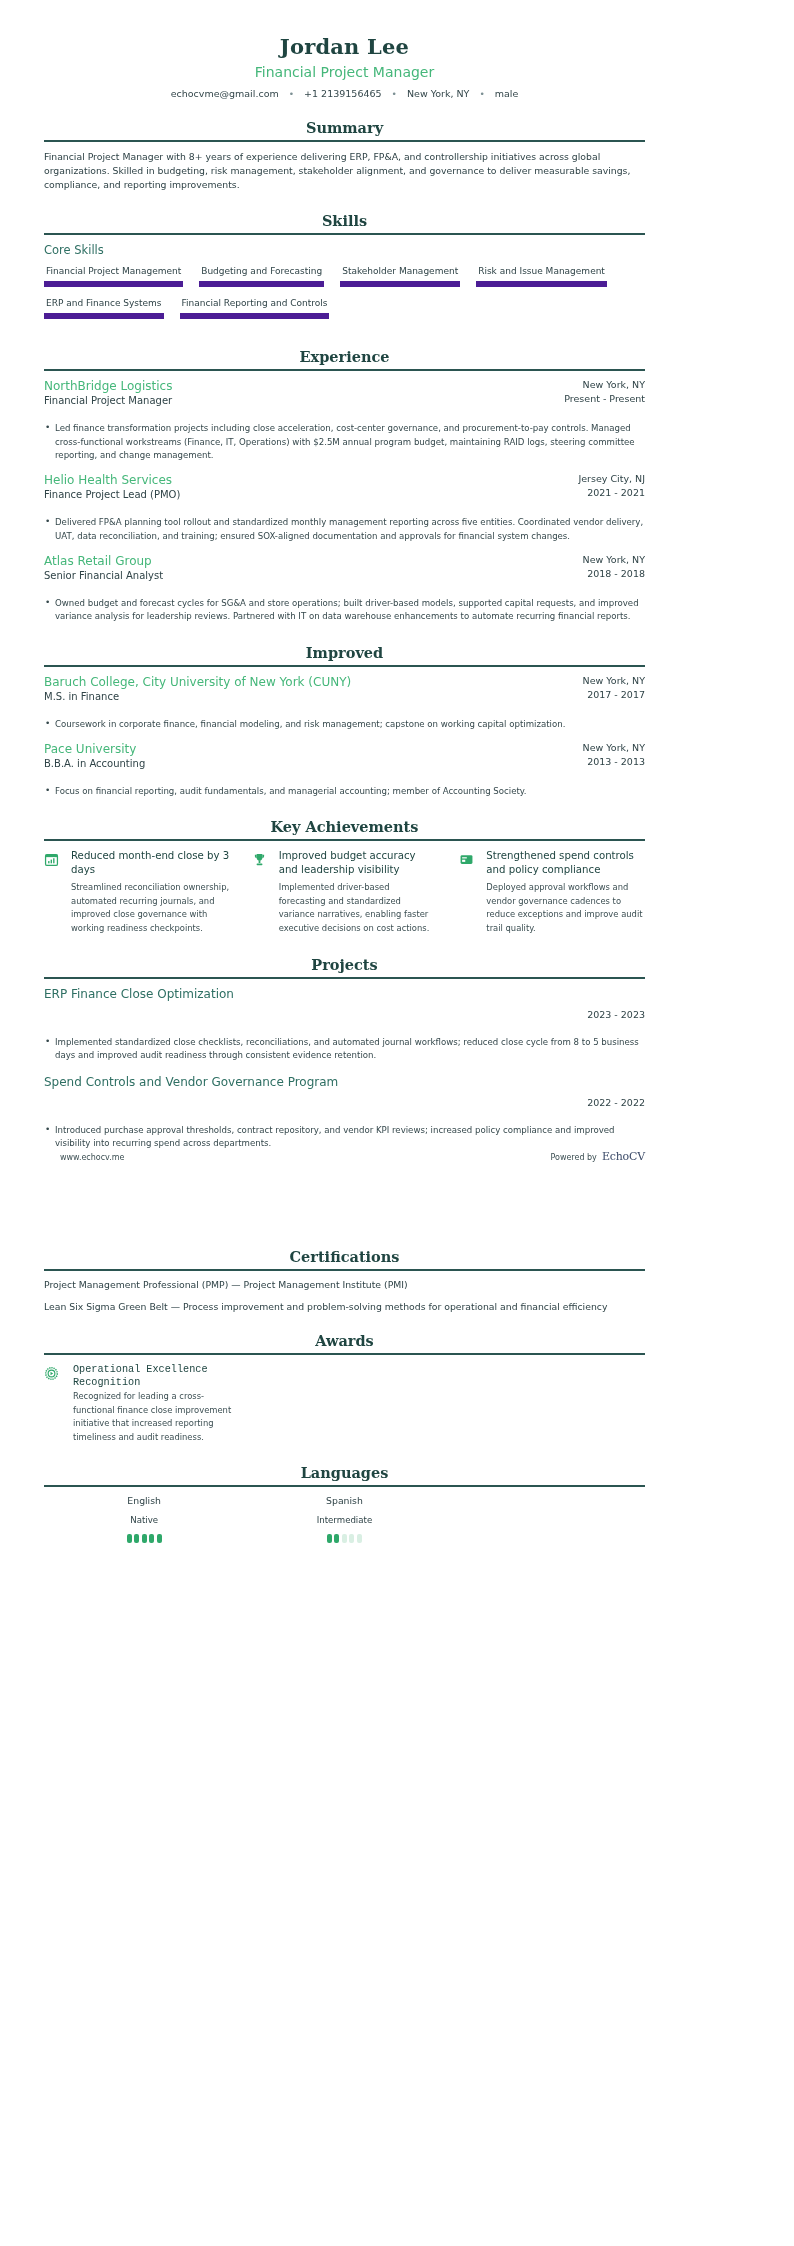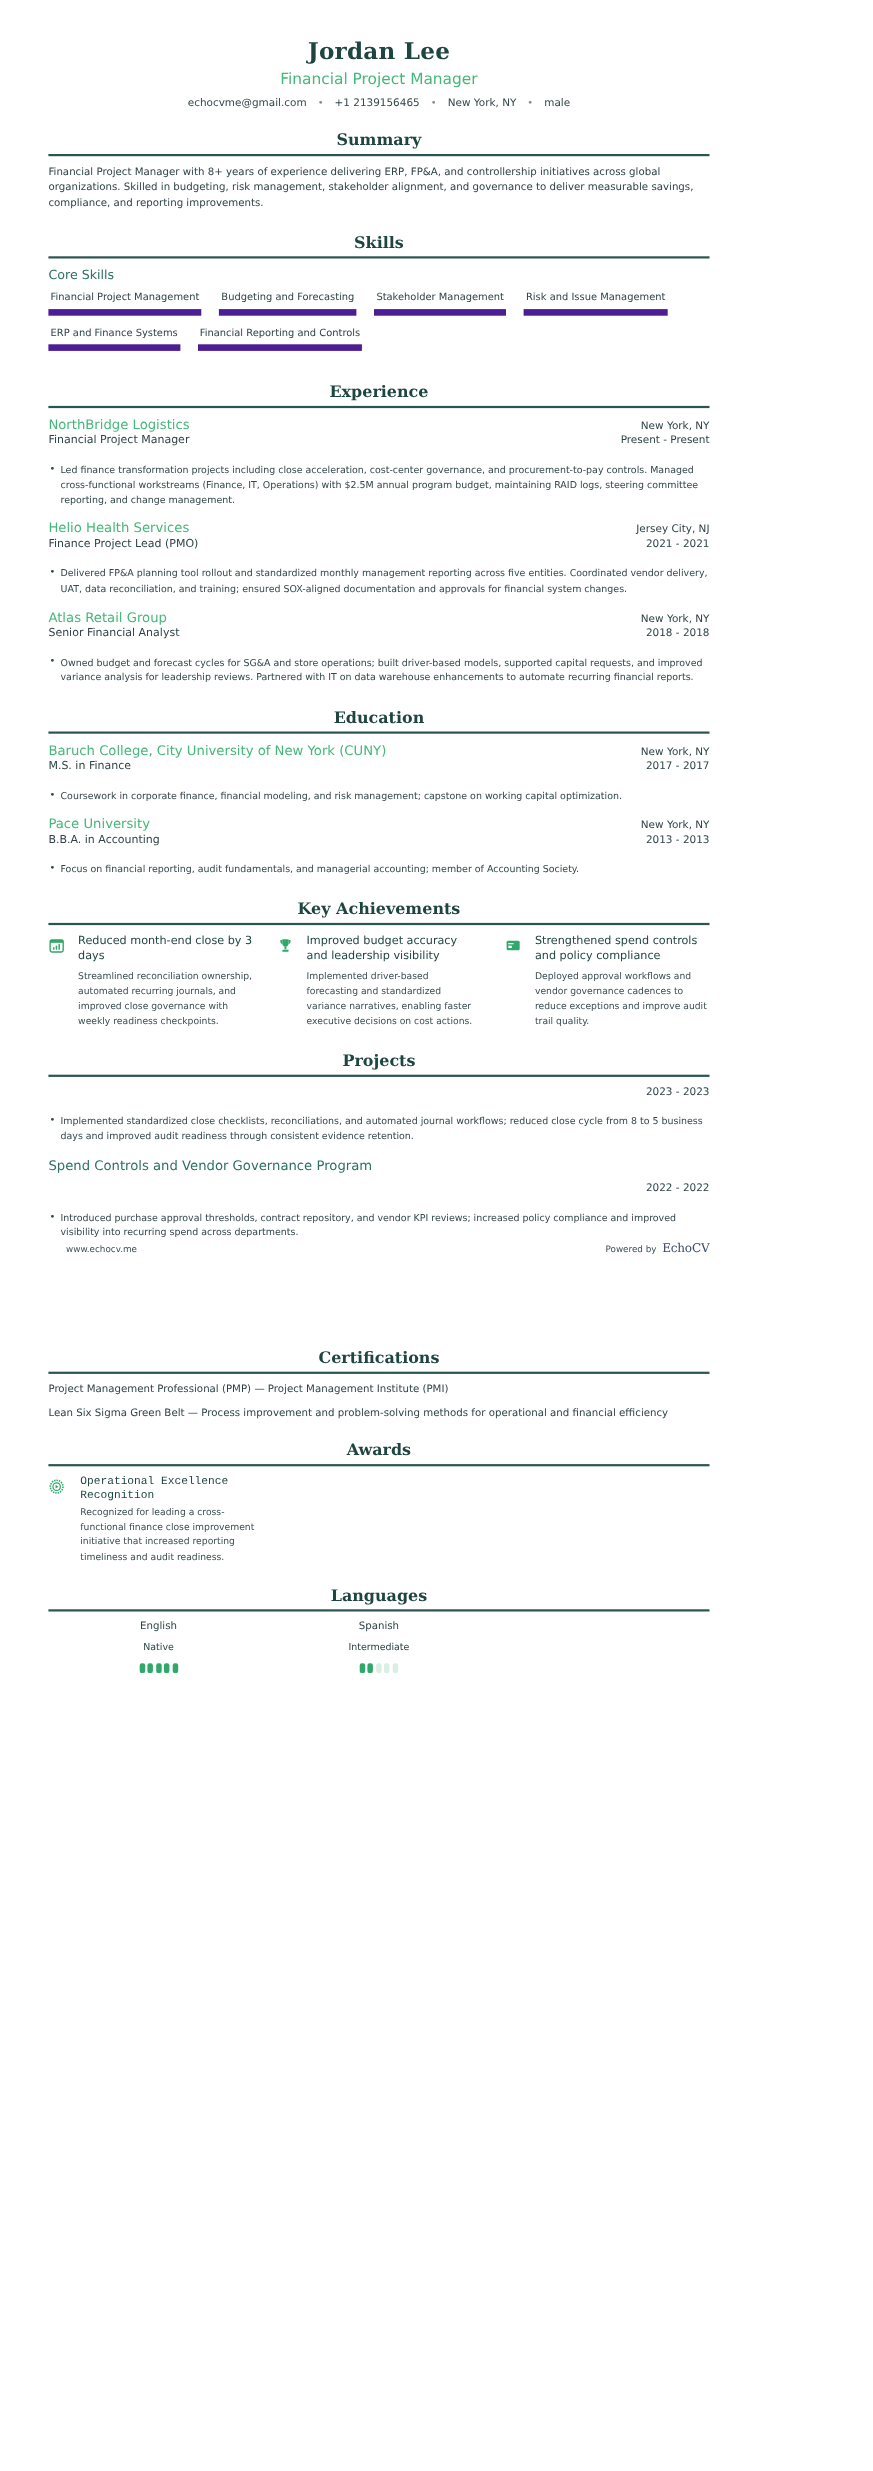--- a/index.html
+++ b/index.html
@@ -75,21 +75,21 @@
     font-size: 9px;
     color: #2f4347;
     padding: 2px 2px 5px 2px;
     border-bottom: 6px solid #4c1d95;
     margin-bottom: 9px;
     white-space: nowrap;
   }
 
   
   .entry { margin-bottom: 11px; }
-  .entry-row { display: flex; justify-content: space-between; align-items: flex-end; }
+  .entry-row { display: flex; justify-content: space-between; align-items: flex-start; }
   .entry-org { font-size: 12px; color: #45b77a; }
   .entry-loc { font-size: 9.5px; color: #2f4347; white-space: nowrap; padding-left: 12px; }
   .entry-role { font-size: 10px; color: #2f4347; margin-top: 2px; }
   .entry-date { font-size: 9.5px; color: #2f4347; white-space: nowrap; padding-left: 12px; }
   ul.bullets { list-style: none; margin-top: 16px; }
   ul.bullets li {
     position: relative;
     padding-left: 11px;
     font-size: 8.6px;
     line-height: 1.55;
@@ -242,21 +242,21 @@
         <span class="entry-role">Senior Financial Analyst</span>
         <span class="entry-date">2018 - 2018</span>
       </div>
       <ul class="bullets">
         <li>Owned budget and forecast cycles for SG&amp;A and store operations; built driver-based models, supported capital requests, and improved variance analysis for leadership reviews. Partnered with IT on data warehouse enhancements to automate recurring financial reports.</li>
       </ul>
     </div>
   </div>
 
   <div class="section">
-    <div class="section-title">Education</div>
+    <div class="section-title">Improved</div>
     <div class="section-rule"></div>
 
     <div class="entry">
       <div class="entry-row">
         <span class="entry-org">Baruch College, City University of New York (CUNY)</span>
         <span class="entry-loc">New York, NY</span>
       </div>
       <div class="entry-row">
         <span class="entry-role">M.S. in Finance</span>
         <span class="entry-date">2017 - 2017</span>
@@ -291,21 +291,21 @@
           <svg width="15" height="15" viewBox="0 0 24 24">
             <rect x="2.5" y="4" width="19" height="17.5" rx="2.5" fill="none" stroke="#2fa86a" stroke-width="2"></rect>
             <rect x="2.5" y="4" width="19" height="4.2" fill="#2fa86a"></rect>
             <rect x="6.6" y="14.5" width="2.2" height="3.6" fill="#2fa86a"></rect>
             <rect x="10.6" y="12.2" width="2.2" height="5.9" fill="#2fa86a"></rect>
             <rect x="14.6" y="10" width="2.2" height="8.1" fill="#2fa86a"></rect>
           </svg>
         </span>
         <div>
           <div class="ach-title">Reduced month-end close by 3 days</div>
-          <div class="ach-desc">Streamlined reconciliation ownership, automated recurring journals, and improved close governance with weekly readiness checkpoints.</div>
+          <div class="ach-desc">Streamlined reconciliation ownership, automated recurring journals, and improved close governance with working readiness checkpoints.</div>
         </div>
       </div>
 
       <div class="ach">
         <span class="ach-icon">
           <svg width="15" height="15" viewBox="0 0 24 24">
             <path d="M7.5 3h9v6a4.5 4.5 0 0 1-9 0z" fill="#2fa86a"></path>
             <path d="M7.5 4.2H4.6v2.1c0 2 1.3 3.3 2.9 3.5z" fill="#2fa86a"></path>
             <path d="M16.5 4.2h2.9v2.1c0 2-1.3 3.3-2.9 3.5z" fill="#2fa86a"></path>
             <rect x="10.6" y="13.2" width="2.8" height="4.4" fill="#2fa86a"></rect>
@@ -333,20 +333,21 @@
       </div>
 
     </div>
   </div>
 
   <div class="section">
     <div class="section-title">Projects</div>
     <div class="section-rule"></div>
 
     <div class="project">
+      <div class="project-title">ERP Finance Close Optimization</div>
       <div class="project-date">2023 - 2023</div>
       <ul class="bullets">
         <li>Implemented standardized close checklists, reconciliations, and automated journal workflows; reduced close cycle from 8 to 5 business days and improved audit readiness through consistent evidence retention.</li>
       </ul>
     </div>
 
     <div class="project">
       <div class="project-title">Spend Controls and Vendor Governance Program</div>
       <div class="project-date">2022 - 2022</div>
       <ul class="bullets">

